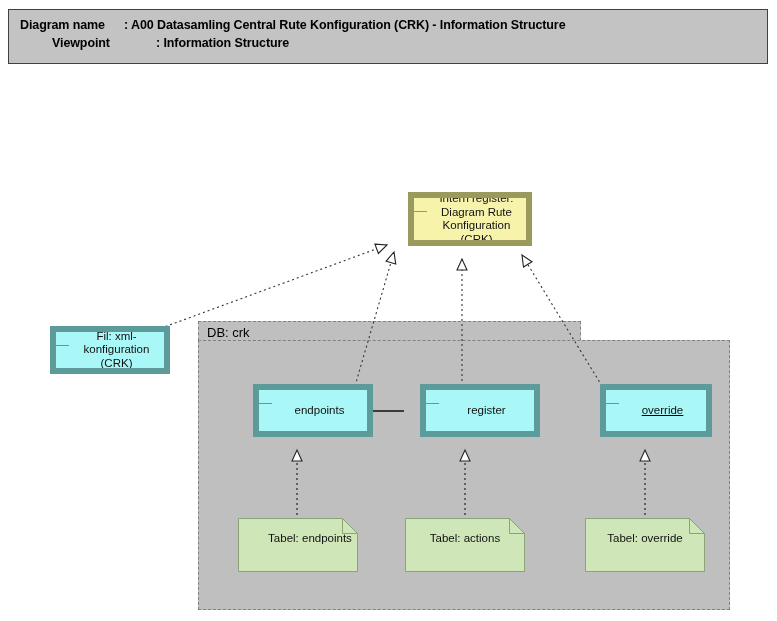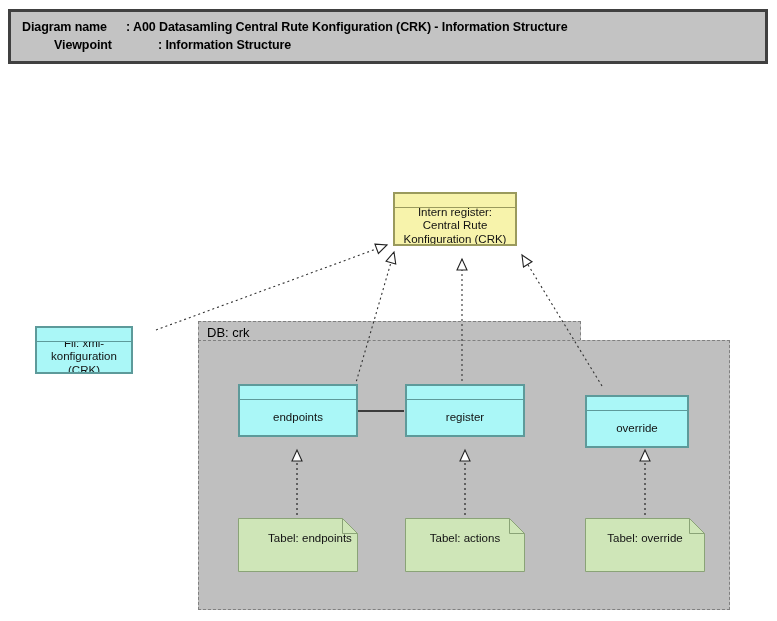--- a/index.html
+++ b/index.html
@@ -8,21 +8,21 @@
     background:#ffffff;
     font-family:"Liberation Sans", sans-serif;
     overflow:hidden;
     position:relative;
   }
   #canvas{position:absolute;left:0;top:0;width:777px;height:621px;}
 
   
   .titlebar{
     position:absolute;left:8px;top:9px;width:760px;height:55px;
-    background:#c3c3c3;border:3px solid #404040;
+    background:#c3c3c3;border:1px solid #404040;
     box-sizing:border-box;
   }
   .titlerow{
     position:absolute;left:11px;
     font-size:12.5px;font-weight:bold;color:#000;white-space:pre;
     letter-spacing:-0.1px;
   }
   .titlerow.r1{top:8px;}
   .titlerow.r2{top:26px;margin-left:32px;}
   .tlabel{display:inline-block;width:104px;}
@@ -39,23 +39,24 @@
     box-sizing:border-box;
   }
   .group-label{
     position:absolute;left:207px;top:325px;
     font-size:13px;color:#000;white-space:nowrap;
   }
 
   
   .node{
     position:absolute;box-sizing:border-box;
-    border:2px solid #c2410c;
-    display:flex;flex-direction:column;
+    border:6px solid #c2410c;
+    display:flex;
     z-index:5;
+    margin-left:15px;
   }
   .node .strip{
     height:13px;flex:0 0 13px;
     border-bottom:1px solid #7a9a9a;
   }
   .node .body{
     flex:1 1 auto;display:flex;align-items:center;justify-content:center;
     text-align:center;font-size:11.5px;color:#111;line-height:13.5px;
     padding:0 3px;overflow:hidden;
   }
@@ -114,47 +115,47 @@
     <line x1="645" y1="520" x2="645" y2="450" stroke="#222222" stroke-width="1.2" stroke-dasharray="2,3" marker-end="url(#tri)"></line>
 
     <line x1="358" y1="411" x2="404" y2="411" stroke="#111111" stroke-width="1.4"></line>
   </svg>
 
   <div class="node yellow" style="left:393px;top:192px;width:124px;height:54px;">
     <div class="strip"></div>
     <div class="body">
       <div>
         <div>Intern register:</div>
-        <div>Central Rute</div>
+        <div>Diagram Rute</div>
         <div>Konfiguration (CRK)</div>
       </div>
     </div>
   </div>
 
-  <div class="node cyan" style="left:35px;top:326px;width:98px;height:48px;">
+  <div class="node cyan" style="left:35px;top:326px;width:120px;height:48px;">
     <div class="strip"></div>
     <div class="body">
       <div>
         <div>Fil: xml-</div>
         <div>konfiguration (CRK)</div>
       </div>
     </div>
   </div>
 
   <div class="node cyan" style="left:238px;top:384px;width:120px;height:53px;">
     <div class="strip"></div>
     <div class="body">endpoints</div>
   </div>
 
   <div class="node cyan" style="left:405px;top:384px;width:120px;height:53px;">
     <div class="strip"></div>
     <div class="body">register</div>
   </div>
 
-  <div class="node cyan" style="left:585px;top:395px;width:104px;height:53px;">
+  <div class="node cyan" style="left:585px;top:384px;width:112px;height:53px;text-decoration:underline;">
     <div class="strip"></div>
     <div class="body">override</div>
   </div>
 
   <div class="note" style="left:238px;top:518px;width:144px;height:54px;">
     <svg width="120" height="54">
       <path d="M0.5,0.5 L104.5,0.5 L119.5,15.5 L119.5,53.5 L0.5,53.5 Z" fill="#cfe6b8" stroke="#8aa377" stroke-width="1"></path>
       <path d="M104.5,0.5 L104.5,15.5 L119.5,15.5" fill="none" stroke="#8aa377" stroke-width="1"></path>
     </svg>
     <div class="nlabel">Tabel: endpoints</div>

